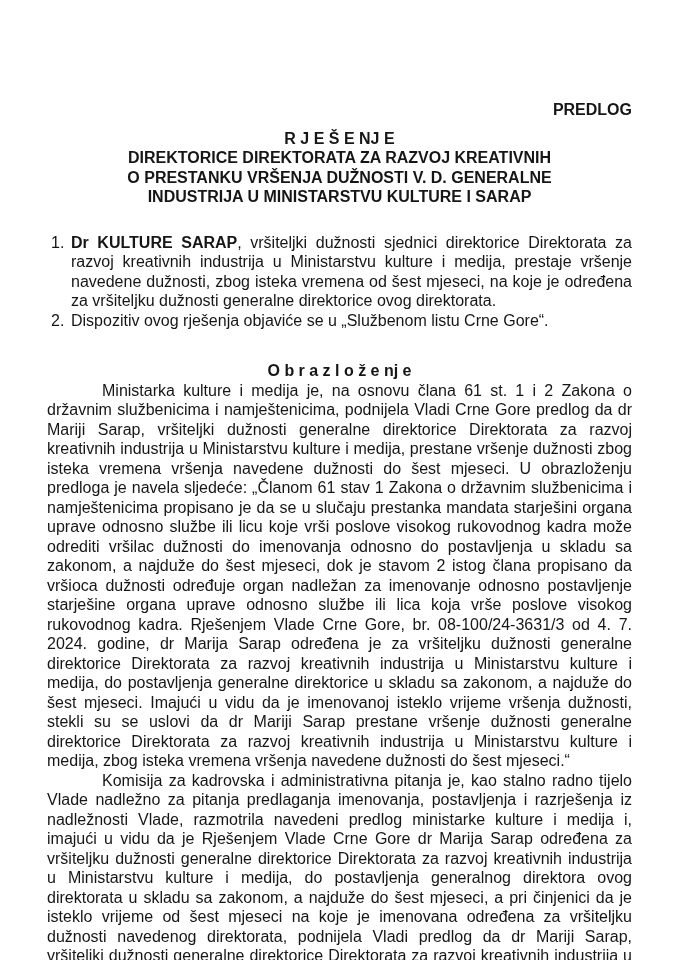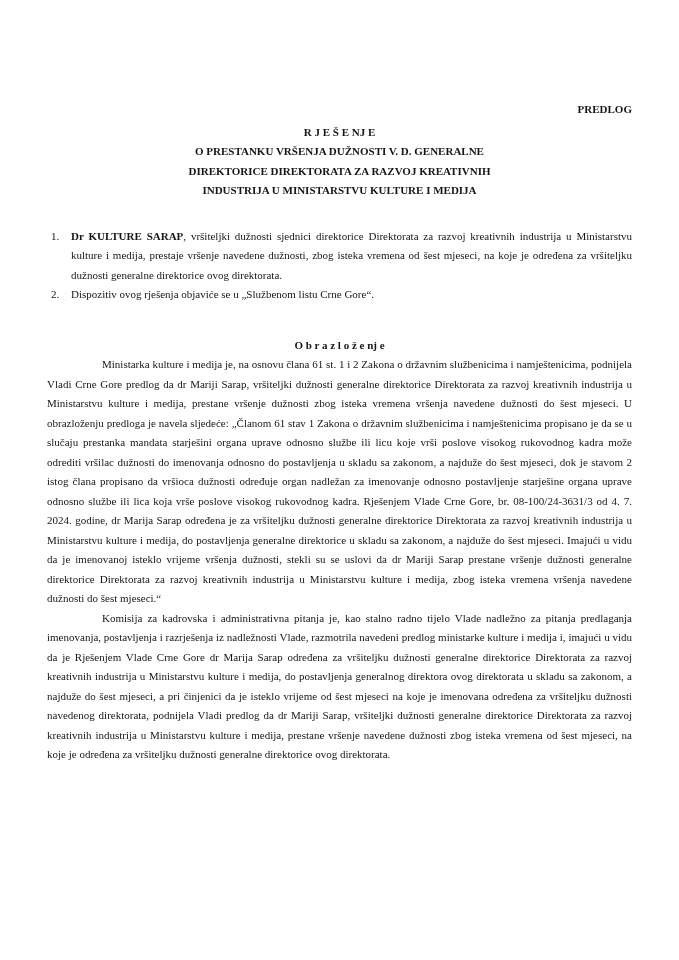--- a/index.html
+++ b/index.html
@@ -2,36 +2,36 @@
 <html><head>
 <meta charset="utf-8">
 <style>
   * { margin: 0; padding: 0; box-sizing: border-box; }
   html, body { background: #ffffff; }
   .page {
     width: 679px;
     height: 960px;
     background: #ffffff;
     color: #161616;
-    font-family: Liberation Serif, serif;
-    font-size: 11px;
+    font-family: Liberation Sans, sans-serif;
+    font-size: 16px;
     line-height: 19.5px;
     padding: 100px 47px 0 47px;
     overflow: hidden;
   }
   .doc-tag {
     text-align: right;
     font-weight: bold;
   }
   .intro {
     text-align: justify;
     text-indent: 55px;
   }
   .title-block {
-    margin-top: 3px;
+    margin-top: 9px;
     text-align: center;
     font-weight: bold;
   }
   .decision-list {
     margin-top: 26px;
   }
   .list-item {
     display: flex;
   }
   .list-item .num {
@@ -59,23 +59,23 @@
 </head>
 <body>
 
 <div class="page">
 
   <div class="doc-tag">PREDLOG</div>
 
 
   <div class="title-block">
     <div>R J E Š E NJ E</div>
+    <div>DIREKTORICE  DIREKTORATA ZA RAZVOJ KREATIVNIH</div>
     <div>O PRESTANKU VRŠENJA DUŽNOSTI V. D. GENERALNE</div>
-    <div>DIREKTORICE  DIREKTORATA ZA RAZVOJ KREATIVNIH</div>
-    <div>INDUSTRIJA U MINISTARSTVU KULTURE I MEDIJA</div>
+    <div>INDUSTRIJA U MINISTARSTVU KULTURE I SARAP</div>
   </div>
 
   <div class="decision-list">
     <div class="list-item">
       <span class="num">1.</span>
       <span class="li-text"><span class="bold">Dr KULTURE SARAP</span><span>, vršiteljki dužnosti sjednici direktorice Direktorata za razvoj kreativnih industrija u Ministarstvu kulture i medija, prestaje vršenje navedene dužnosti, zbog isteka vremena od šest mjeseci, na koje je određena za vršiteljku dužnosti generalne direktorice ovog direktorata.</span></span>
     </div>
     <div class="list-item">
       <span class="num">2.</span>
       <span class="li-text">Dispozitiv ovog rješenja objaviće se u „Službenom listu Crne Gore“.</span>

